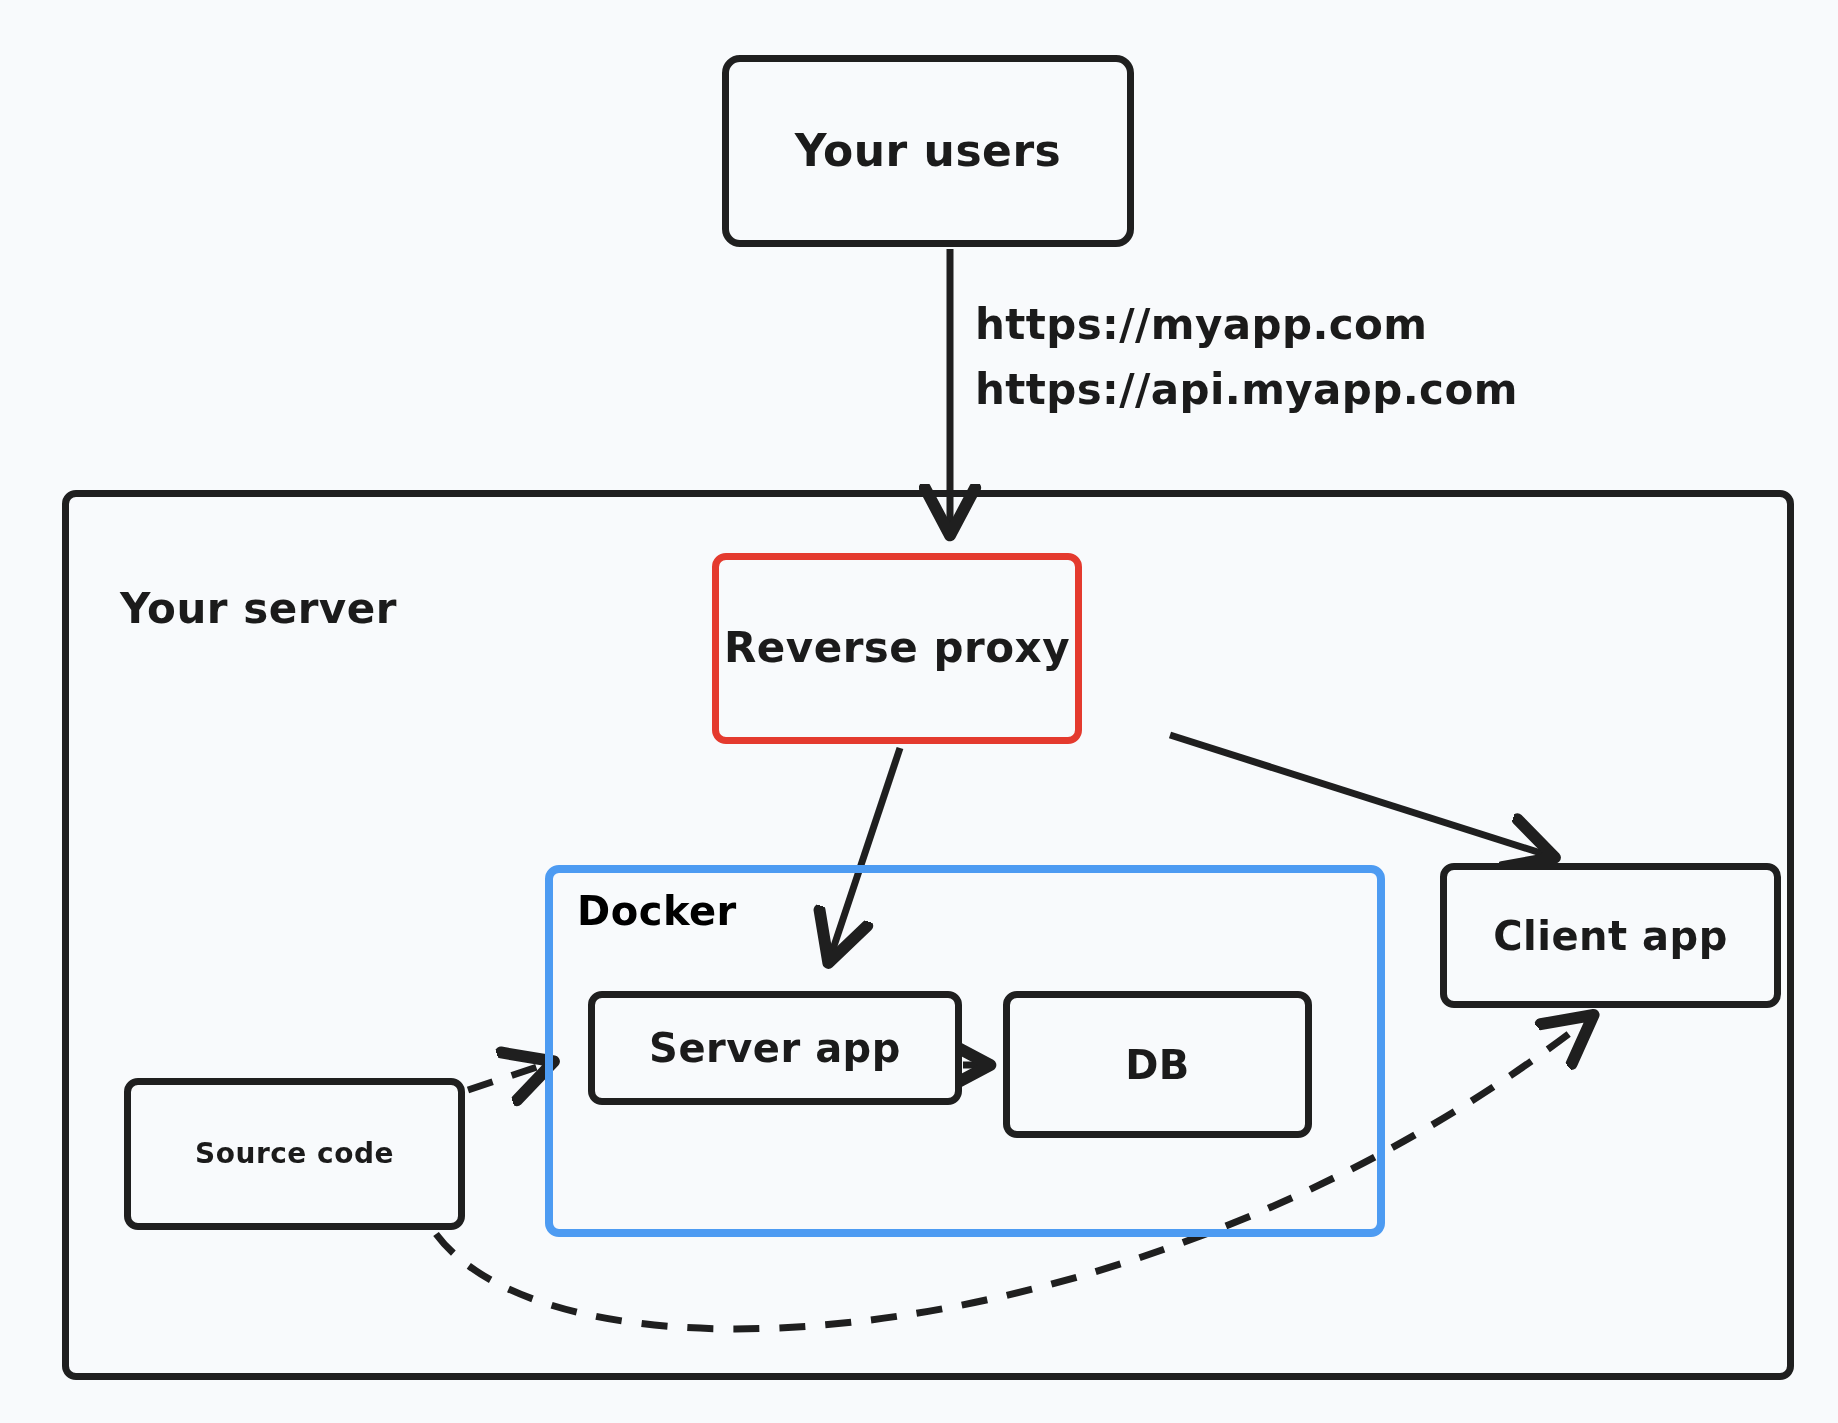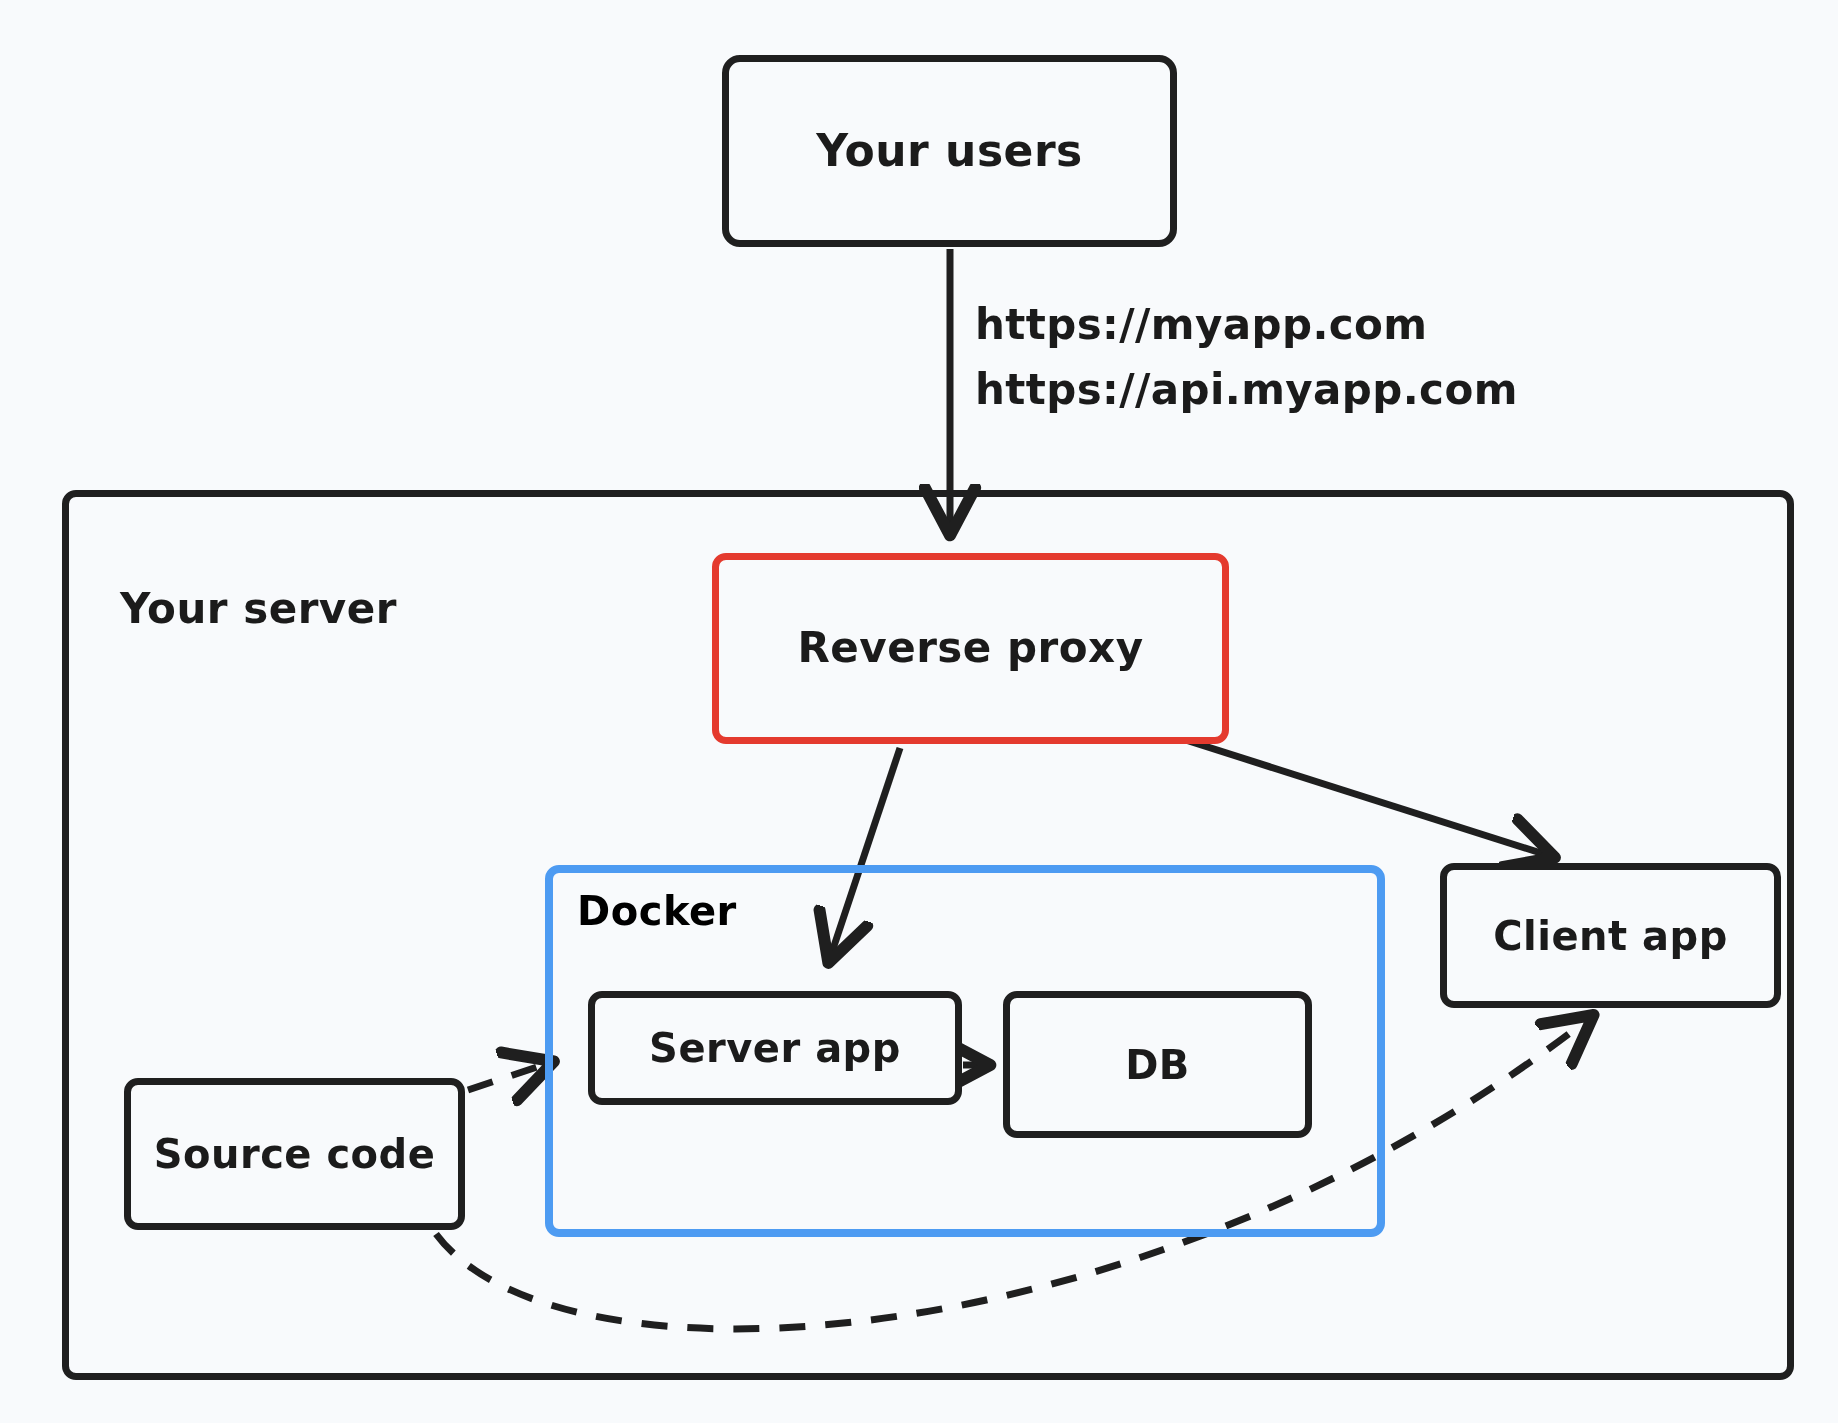--- a/index.html
+++ b/index.html
@@ -41,21 +41,21 @@
   .node .label {
     font-family: "DejaVu Sans", sans-serif;
     font-weight: 700;
     color: #1b1b1b;
     letter-spacing: 0.5px;
     line-height: 1.1;
   }
 
   
   #node-users {
-    left: 722px; top: 55px; width: 455px; height: 192px;
+    left: 722px; top: 55px; width: 412px; height: 192px;
     border-radius: 18px;
   }
   #node-users .label { font-size: 44px; }
 
   #node-server {
     left: 62px; top: 490px; width: 1732px; height: 890px;
     border-radius: 14px;
     display: block;
     background: transparent;
   }
@@ -64,21 +64,21 @@
     left: 120px;
     top: 552px;
     font-size: 42px;
     font-weight: 700;
     color: #1b1b1b;
     letter-spacing: 0.5px;
     margin-top: 32px;
   }
 
   #node-proxy {
-    left: 712px; top: 553px; width: 517px; height: 191px;
+    left: 712px; top: 553px; width: 370px; height: 191px;
     border-color: #e43a2e;
     border-radius: 14px;
   }
   #node-proxy .label { font-size: 42px; }
 
   #node-docker {
     left: 545px; top: 865px; width: 840px; height: 372px;
     border-color: #4d9bf2;
     border-width: 8px;
     border-radius: 14px;
@@ -110,21 +110,21 @@
   #node-client {
     left: 1440px; top: 863px; width: 341px; height: 145px;
     border-radius: 14px;
   }
   #node-client .label { font-size: 40px; }
 
   #node-source {
     left: 124px; top: 1078px; width: 341px; height: 152px;
     border-radius: 14px;
   }
-  #node-source .label { font-size: 40px; }
+  #node-source .label { font-size: 28px; }
 
   
   #url-block {
     position: absolute;
     left: 975px;
     top: 300px;
     display: flex;
     flex-direction: column;
     gap: 16px;
   }

